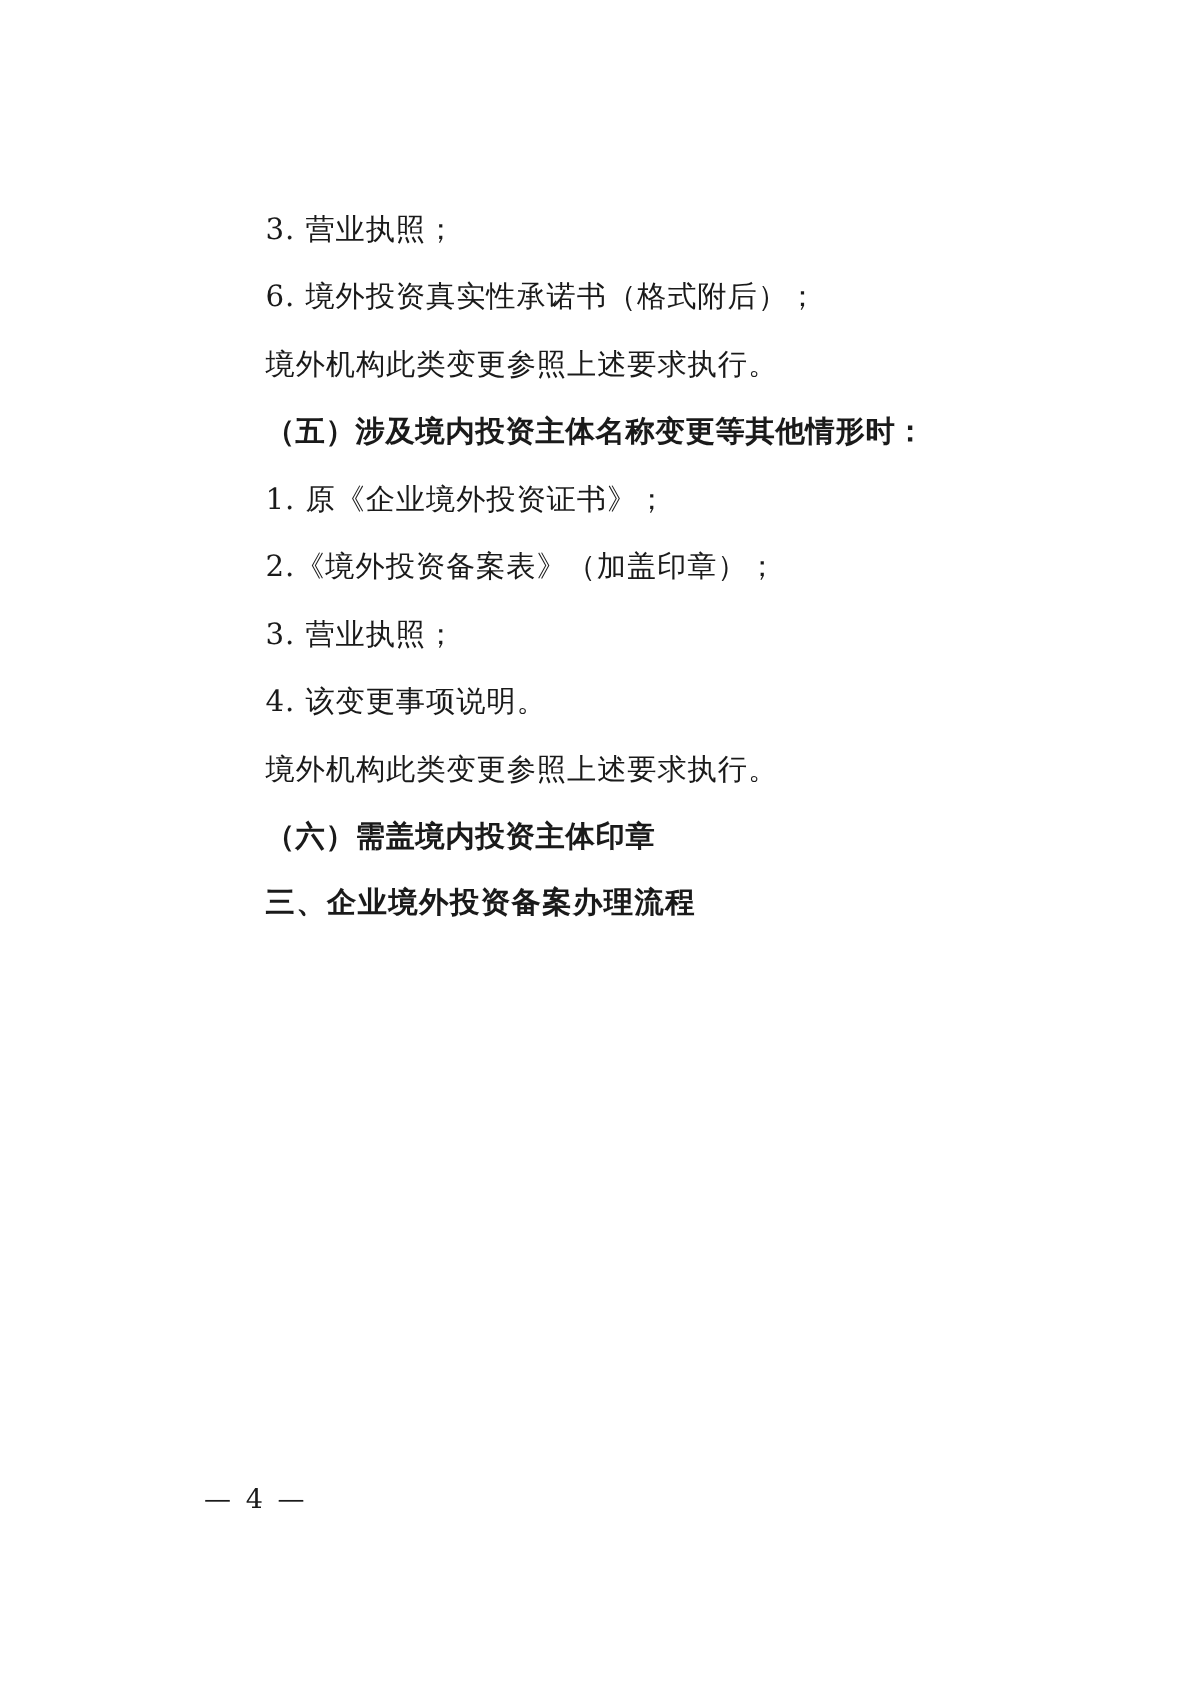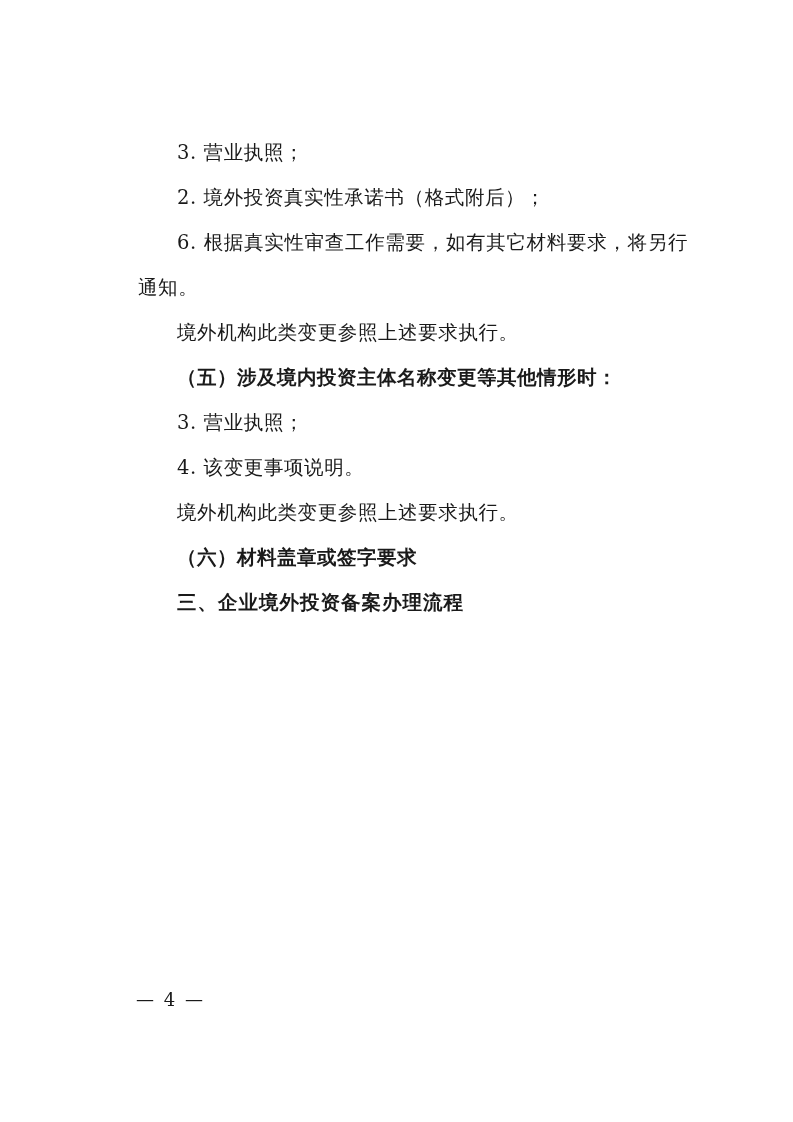--- a/index.html
+++ b/index.html
@@ -61,27 +61,28 @@
     display: inline-block;
     margin-left: -452px;
   }
 </style>
 </head>
 <body>
 
 <div class="page">
   <div class="doc-body">
     <p class="para indent">3. 营业执照；</p>
-    <p class="para indent">2. 境外投资真实性承诺书（格式附后）；</p>
-    <p class="para indent">6. 根据真实性审查工作需要，如有其它材料要求，将另行通知。</p>
+    <p class="para indent">6. 境外投资真实性承诺书（格式附后）；</p>
     <p class="para indent">境外机构此类变更参照上述要求执行。</p>
     <p class="para indent subheading">（五）涉及境内投资主体名称变更等其他情形时：</p>
+    <p class="para indent">1. 原《企业境外投资证书》；</p>
+    <p class="para indent">2.《境外投资备案表》（加盖印章）；</p>
     <p class="para indent">3. 营业执照；</p>
     <p class="para indent">4. 该变更事项说明。</p>
     <p class="para indent">境外机构此类变更参照上述要求执行。</p>
-    <p class="para indent subheading">（六）材料盖章或签字要求</p>
+    <p class="para indent subheading">（六）需盖境内投资主体印章</p>
     <p class="para indent heading">三、企业境外投资备案办理流程</p>
   </div>
 </div>
 
 <div class="page-number">
   <span class="pn-inner">— 4 —</span>
 </div>
 
 </body></html>

